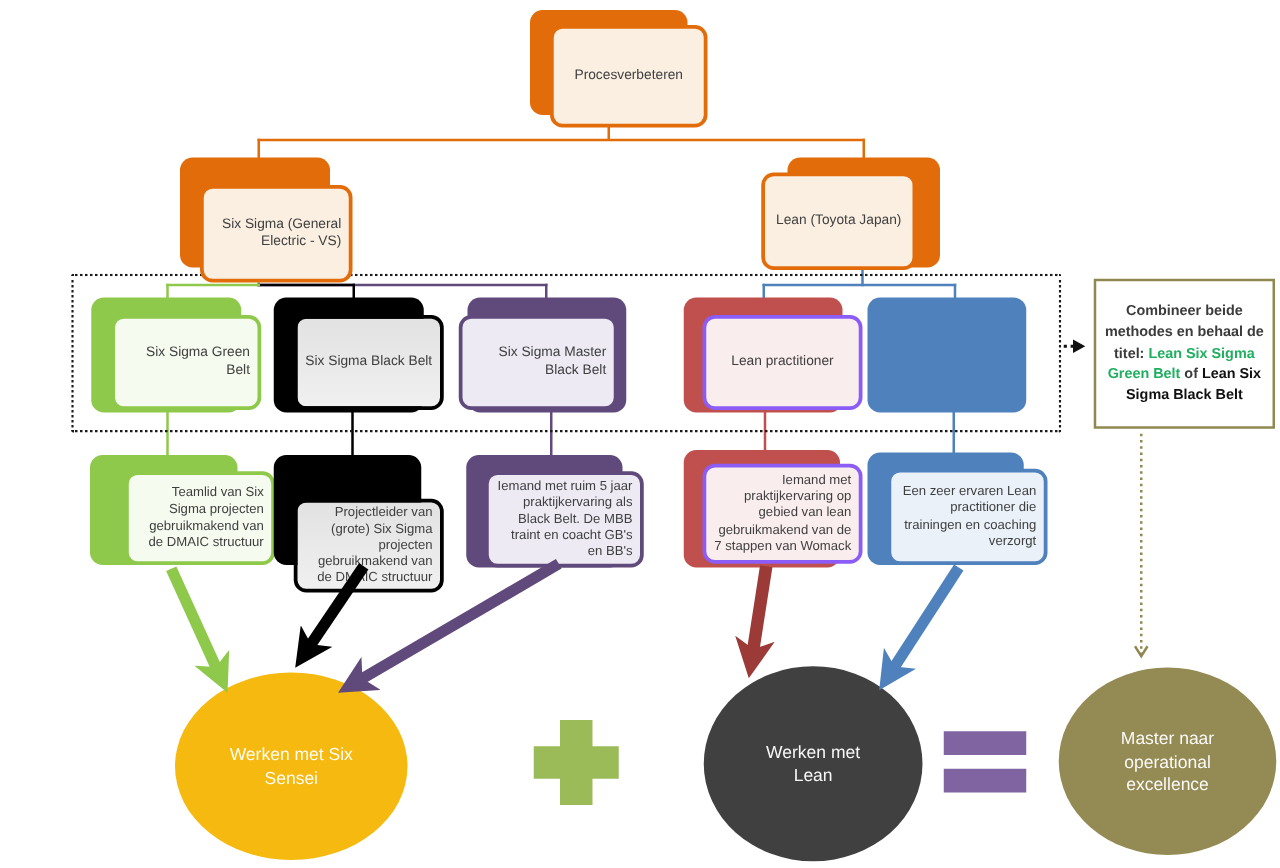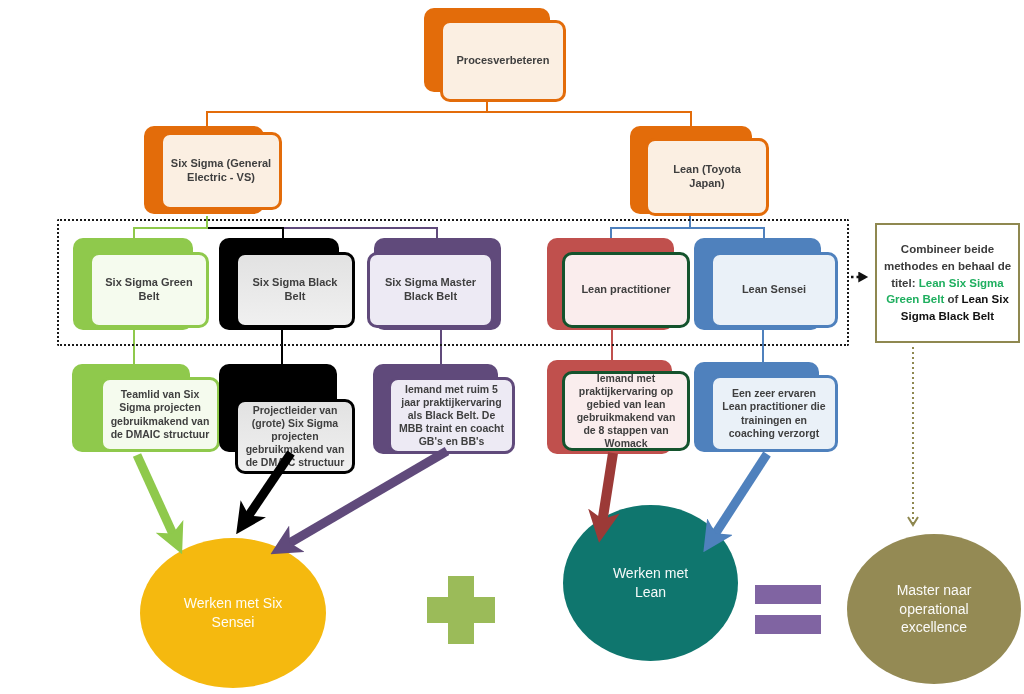--- a/index.html
+++ b/index.html
@@ -3,33 +3,33 @@
 <meta charset="utf-8">
 <style>
   html,body{margin:0;padding:0;background:#ffffff;}
   #stage{
     position:relative;width:1024px;height:694px;background:#ffffff;overflow:hidden;
     font-family:"Liberation Sans",sans-serif;color:#3f3f3f;
   }
   .box-back{position:absolute;border-radius:10px;}
   .box-front{
     position:absolute;border-radius:10px;box-sizing:border-box;
-    display:flex;align-items:center;justify-content:center;text-align:center;
-    font-size:11px;line-height:1.25;padding:4px 6px;font-weight:bold;
+    display:flex;align-items:center;justify-content:center;text-align:right;
+    font-size:11px;line-height:1.25;padding:4px 6px;
   }
   .orange-back{background:#E36C0A;}
   .orange-front{border:3px solid #E36C0A;background:#FBEFE2;}
   .green-back{background:#8FC94C;}
   .green-front{border:3px solid #8FC94C;background:#F5FBEE;}
   .black-back{background:#000000;}
   .black-front{border:3px solid #000000;background:linear-gradient(#E2E2E2,#F0F0F0);}
   .purple-back{background:#604A7B;}
   .purple-front{border:3px solid #604A7B;background:#EDEAF4;}
   .red-back{background:#C0504D;}
-  .red-front{border:3px solid #14532d;background:#FAEDED;}
+  .red-front{border:3px solid #8b5cf6;background:#FAEDED;}
   .blue-back{background:#4F81BD;}
   .blue-front{border:3px solid #4F81BD;background:#EAF1F8;}
   .desc{font-size:10.5px;}
   .line{position:absolute;}
   .c-orange{background:#E36C0A;}
   .c-green{background:#8FC94C;}
   .c-black{background:#000000;}
   .c-purple{background:#604A7B;}
   .c-red{background:#C0504D;}
   .c-blue{background:#4F81BD;}
@@ -44,21 +44,21 @@
     font-size:11.5px;font-weight:bold;line-height:1.45;padding:4px 6px;color:#3b3b3b;
   }
   #combine-note .green-title{color:#1FAF5F;}
   #combine-note .black-title{color:#111111;}
   .circle{
     position:absolute;border-radius:50%;
     display:flex;align-items:center;justify-content:center;text-align:center;
     color:rgba(255,255,255,0.96);font-size:14px;line-height:1.35;
   }
   #circle-sixsigma{left:140px;top:538px;width:186px;height:150px;background:#F5B90F;}
-  #circle-lean{left:563px;top:505px;width:175px;height:156px;background:#0f766e;}
+  #circle-lean{left:563px;top:533px;width:175px;height:156px;background:#404040;}
   #circle-excellence{left:847px;top:534px;width:174px;height:150px;background:#948A54;}
   .circle-label{width:110px;}
   .op{position:absolute;}
   .plus{background:#9BBB59;}
   .equals{background:#8064A2;}
   #overlay{position:absolute;left:0;top:0;pointer-events:none;}
 </style>
 </head>
 <body>
 
@@ -89,26 +89,26 @@
   <div class="line c-blue" style="left:762px;top:328px;width:2px;height:47px;"></div>
 
   <div id="dotted-frame"></div>
 
   <div class="box-back orange-back" style="left:424px;top:8px;width:126px;height:84px;"></div>
   <div class="box-front orange-front" style="left:440px;top:20px;width:126px;height:82px;">
     <span>Procesverbeteren</span>
   </div>
 
   <div class="box-back orange-back" style="left:144px;top:126px;width:120px;height:88px;"></div>
-  <div class="box-front orange-front" style="left:160px;top:132px;width:122px;height:78px;">
+  <div class="box-front orange-front" style="left:160px;top:148px;width:122px;height:78px;">
     <span>Six Sigma (General Electric - VS)</span>
   </div>
 
   <div class="box-back orange-back" style="left:630px;top:126px;width:122px;height:88px;"></div>
-  <div class="box-front orange-front" style="left:645px;top:138px;width:124px;height:78px;">
+  <div class="box-front orange-front" style="left:609px;top:138px;width:124px;height:78px;">
     <span>Lean (Toyota Japan)</span>
   </div>
 
   <div class="box-back green-back" style="left:73px;top:238px;width:120px;height:92px;"></div>
   <div class="box-front green-front" style="left:89px;top:252px;width:120px;height:76px;">
     <span>Six Sigma Green Belt</span>
   </div>
 
   <div class="box-back black-back" style="left:219px;top:238px;width:120px;height:92px;"></div>
   <div class="box-front black-front" style="left:235px;top:252px;width:120px;height:76px;">
@@ -119,42 +119,39 @@
   <div class="box-front purple-front" style="left:367px;top:252px;width:127px;height:76px;">
     <span>Six Sigma Master Black Belt</span>
   </div>
 
   <div class="box-back red-back" style="left:547px;top:238px;width:127px;height:92px;"></div>
   <div class="box-front red-front" style="left:562px;top:252px;width:128px;height:76px;">
     <span>Lean practitioner</span>
   </div>
 
   <div class="box-back blue-back" style="left:694px;top:238px;width:127px;height:92px;"></div>
-  <div class="box-front blue-front" style="left:710px;top:252px;width:128px;height:76px;">
-    <span>Lean Sensei</span>
-  </div>
 
   <div class="box-back green-back" style="left:72px;top:364px;width:118px;height:88px;"></div>
   <div class="box-front green-front desc" style="left:100px;top:377px;width:120px;height:75px;">
     <span>Teamlid van Six Sigma projecten gebruikmakend van de DMAIC structuur</span>
   </div>
 
   <div class="box-back black-back" style="left:219px;top:364px;width:118px;height:88px;"></div>
   <div class="box-front black-front desc" style="left:235px;top:399px;width:120px;height:75px;">
     <span>Projectleider van (grote) Six Sigma projecten gebruikmakend van de DMAIC structuur</span>
   </div>
 
   <div class="box-back purple-back" style="left:373px;top:364px;width:125px;height:90px;"></div>
   <div class="box-front purple-front desc" style="left:388px;top:377px;width:127px;height:77px;">
     <span>Iemand met ruim 5 jaar praktijkervaring als Black Belt. De MBB traint en coacht GB's en BB's</span>
   </div>
 
   <div class="box-back red-back" style="left:547px;top:360px;width:125px;height:94px;"></div>
   <div class="box-front red-front desc" style="left:562px;top:371px;width:128px;height:80px;">
-    <span>Iemand met praktijkervaring op gebied van lean gebruikmakend van de 8 stappen van Womack</span>
+    <span>Iemand met praktijkervaring op gebied van lean gebruikmakend van de 7 stappen van Womack</span>
   </div>
 
   <div class="box-back blue-back" style="left:694px;top:362px;width:125px;height:90px;"></div>
   <div class="box-front blue-front desc" style="left:710px;top:375px;width:128px;height:77px;">
     <span>Een zeer ervaren Lean practitioner die trainingen en coaching verzorgt</span>
   </div>
 
   <div id="combine-note">
     <div>
       <span>Combineer beide methodes en behaal de titel: </span><span class="green-title">Lean Six Sigma Green Belt</span><span> of </span><span class="black-title">Lean Six Sigma Black Belt</span>

